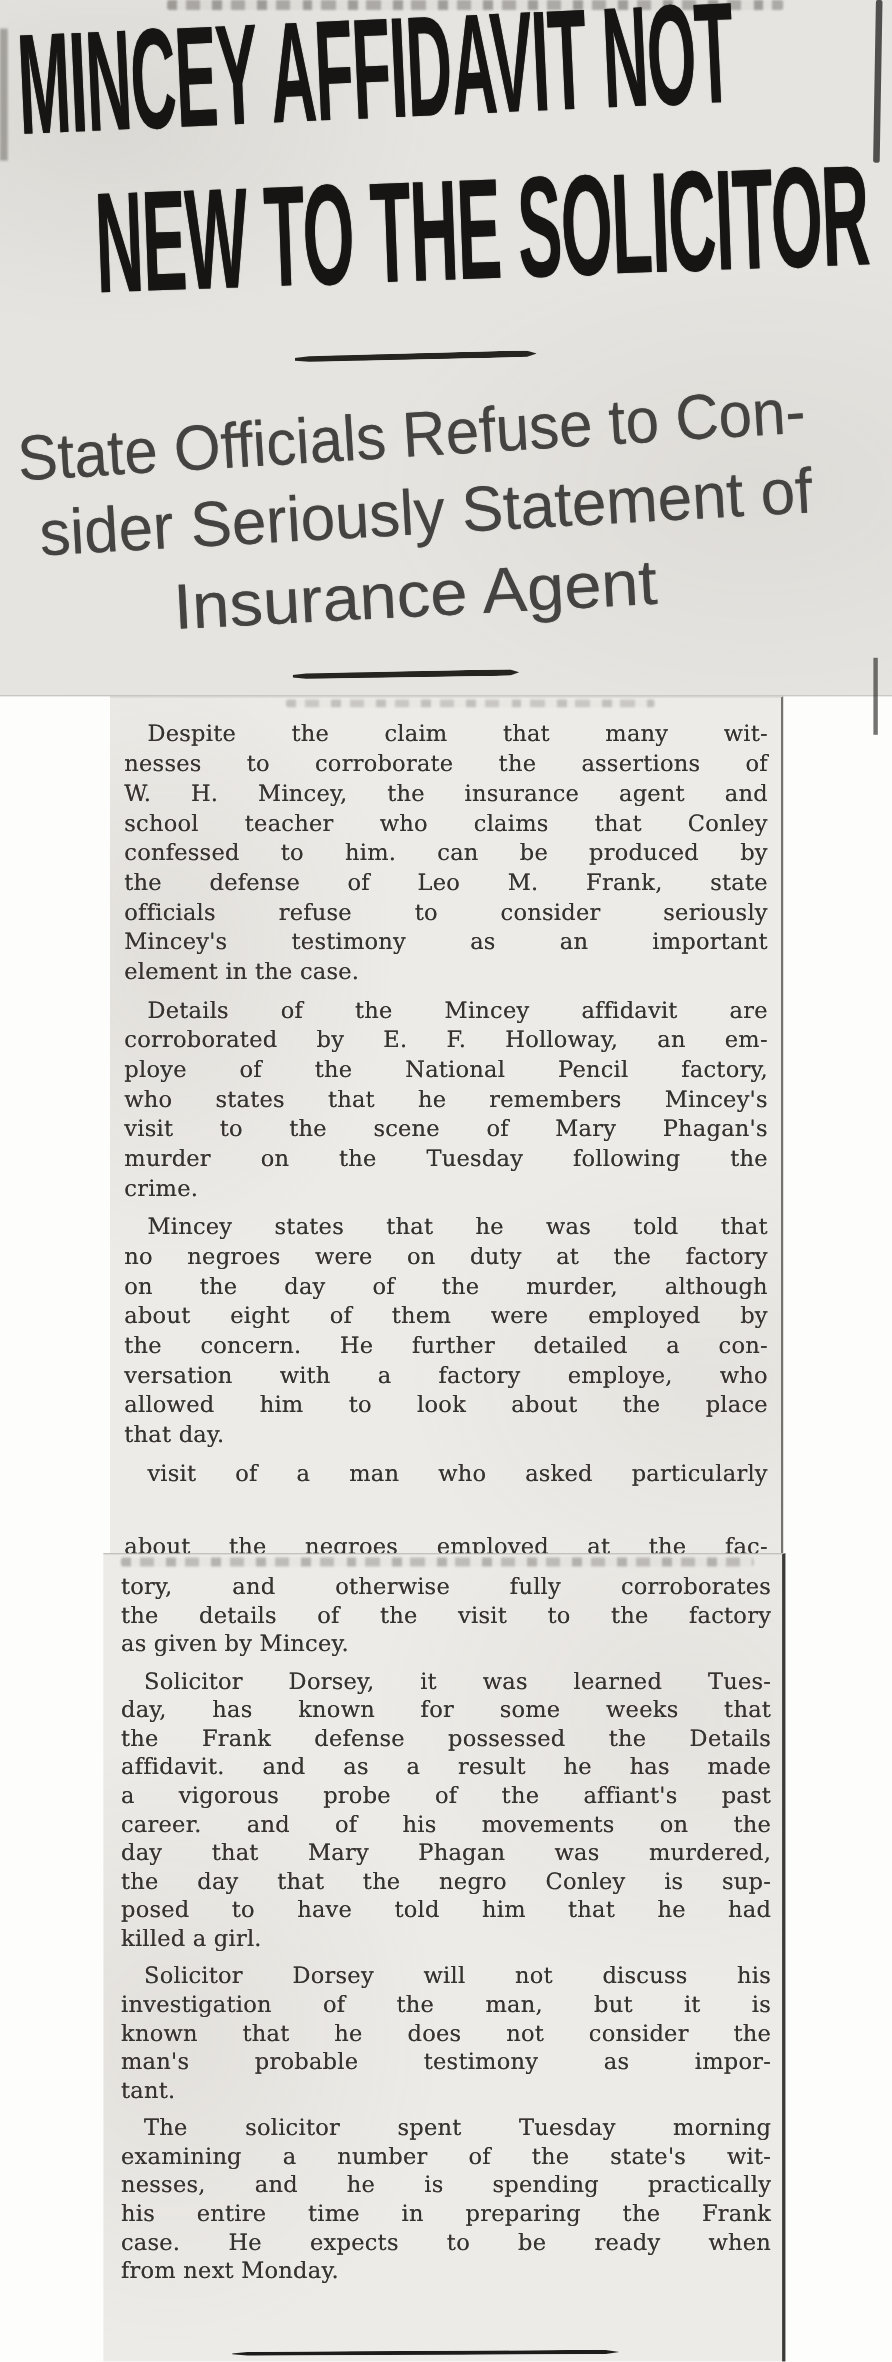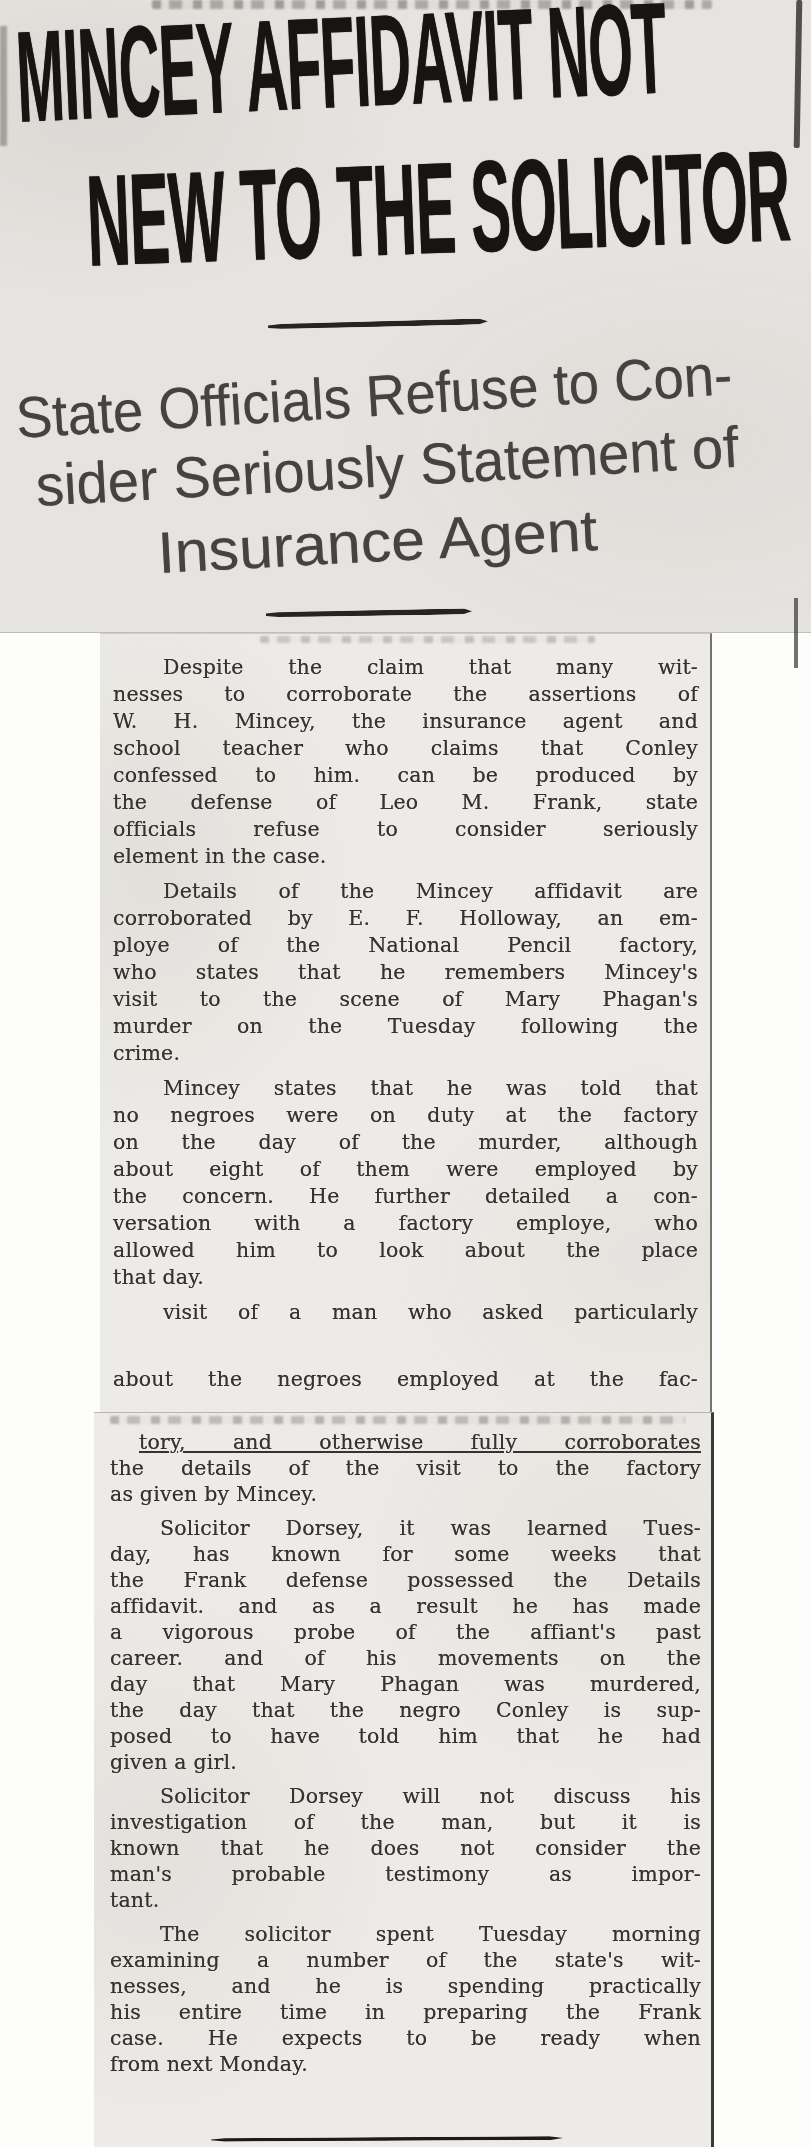--- a/index.html
+++ b/index.html
@@ -100,22 +100,22 @@
     font-size: 20.5px;
     color: #363230;
     text-shadow: 0 0 0.5px rgba(54,50,46,0.7);
     letter-spacing: 0.2px;
   }
   #clip-middle .para .line { line-height: 27px; }
   #clip-bottom .para .line { line-height: 26px; }
   .para .line { text-align: justify; text-align-last: justify; }
   .para .line:last-child { text-align-last: left; }
   .para.cut .line:last-child { text-align-last: justify; margin-top: 40px; }
-  .para .line:first-child { text-indent: 21px; margin-left: 29px; }
-  .para.noindent .line:first-child { text-indent: 0; text-decoration: underline; }
+  .para .line:first-child { text-indent: 21px; }
+  .para.noindent .line:first-child { text-indent: 0; }
   #divider-end {
     left: 117px; top: 724px; width: 352px; height: 4px;
     background: #1d1c1a;
     clip-path: polygon(0 40%, 4% 10%, 96% 0, 100% 50%, 96% 100%, 4% 90%, 0 60%);
     transform: rotate(-0.3deg);
   }
 </style>
 </head>
 <body>
 
@@ -135,20 +135,21 @@
   <div id="clip-middle" class="clip">
     <div id="ghost-mid" class="ghost-strip"></div>
     <div class="para">
         <div class="line">Despite the claim that many wit-</div>
         <div class="line">nesses to corroborate the assertions of</div>
         <div class="line">W. H. Mincey, the insurance agent and</div>
         <div class="line">school teacher who claims that Conley</div>
         <div class="line">confessed to him. can be produced by</div>
         <div class="line">the defense of Leo M. Frank, state</div>
         <div class="line">officials refuse to consider seriously</div>
+        <div class="line">Mincey's testimony as an important</div>
         <div class="line">element in the case.</div>
       </div>
     <div class="para">
         <div class="line">Details of the Mincey affidavit are</div>
         <div class="line">corroborated by E. F. Holloway, an em-</div>
         <div class="line">ploye of the National Pencil factory,</div>
         <div class="line">who states that he remembers Mincey's</div>
         <div class="line">visit to the scene of Mary Phagan's</div>
         <div class="line">murder on the Tuesday following the</div>
         <div class="line">crime.</div>
@@ -179,21 +180,21 @@
     <div class="para">
         <div class="line">Solicitor Dorsey, it was learned Tues-</div>
         <div class="line">day, has known for some weeks that</div>
         <div class="line">the Frank defense possessed the Details</div>
         <div class="line">affidavit. and as a result he has made</div>
         <div class="line">a vigorous probe of the affiant's past</div>
         <div class="line">career. and of his movements on the</div>
         <div class="line">day that Mary Phagan was murdered,</div>
         <div class="line">the day that the negro Conley is sup-</div>
         <div class="line">posed to have told him that he had</div>
-        <div class="line">given a girl.</div>
+        <div class="line">killed a girl.</div>
       </div>
     <div class="para">
         <div class="line">Solicitor Dorsey will not discuss his</div>
         <div class="line">investigation of the man, but it is</div>
         <div class="line">known that he does not consider the</div>
         <div class="line">man's probable testimony as impor-</div>
         <div class="line">tant.</div>
       </div>
     <div class="para">
         <div class="line">The solicitor spent Tuesday morning</div>

